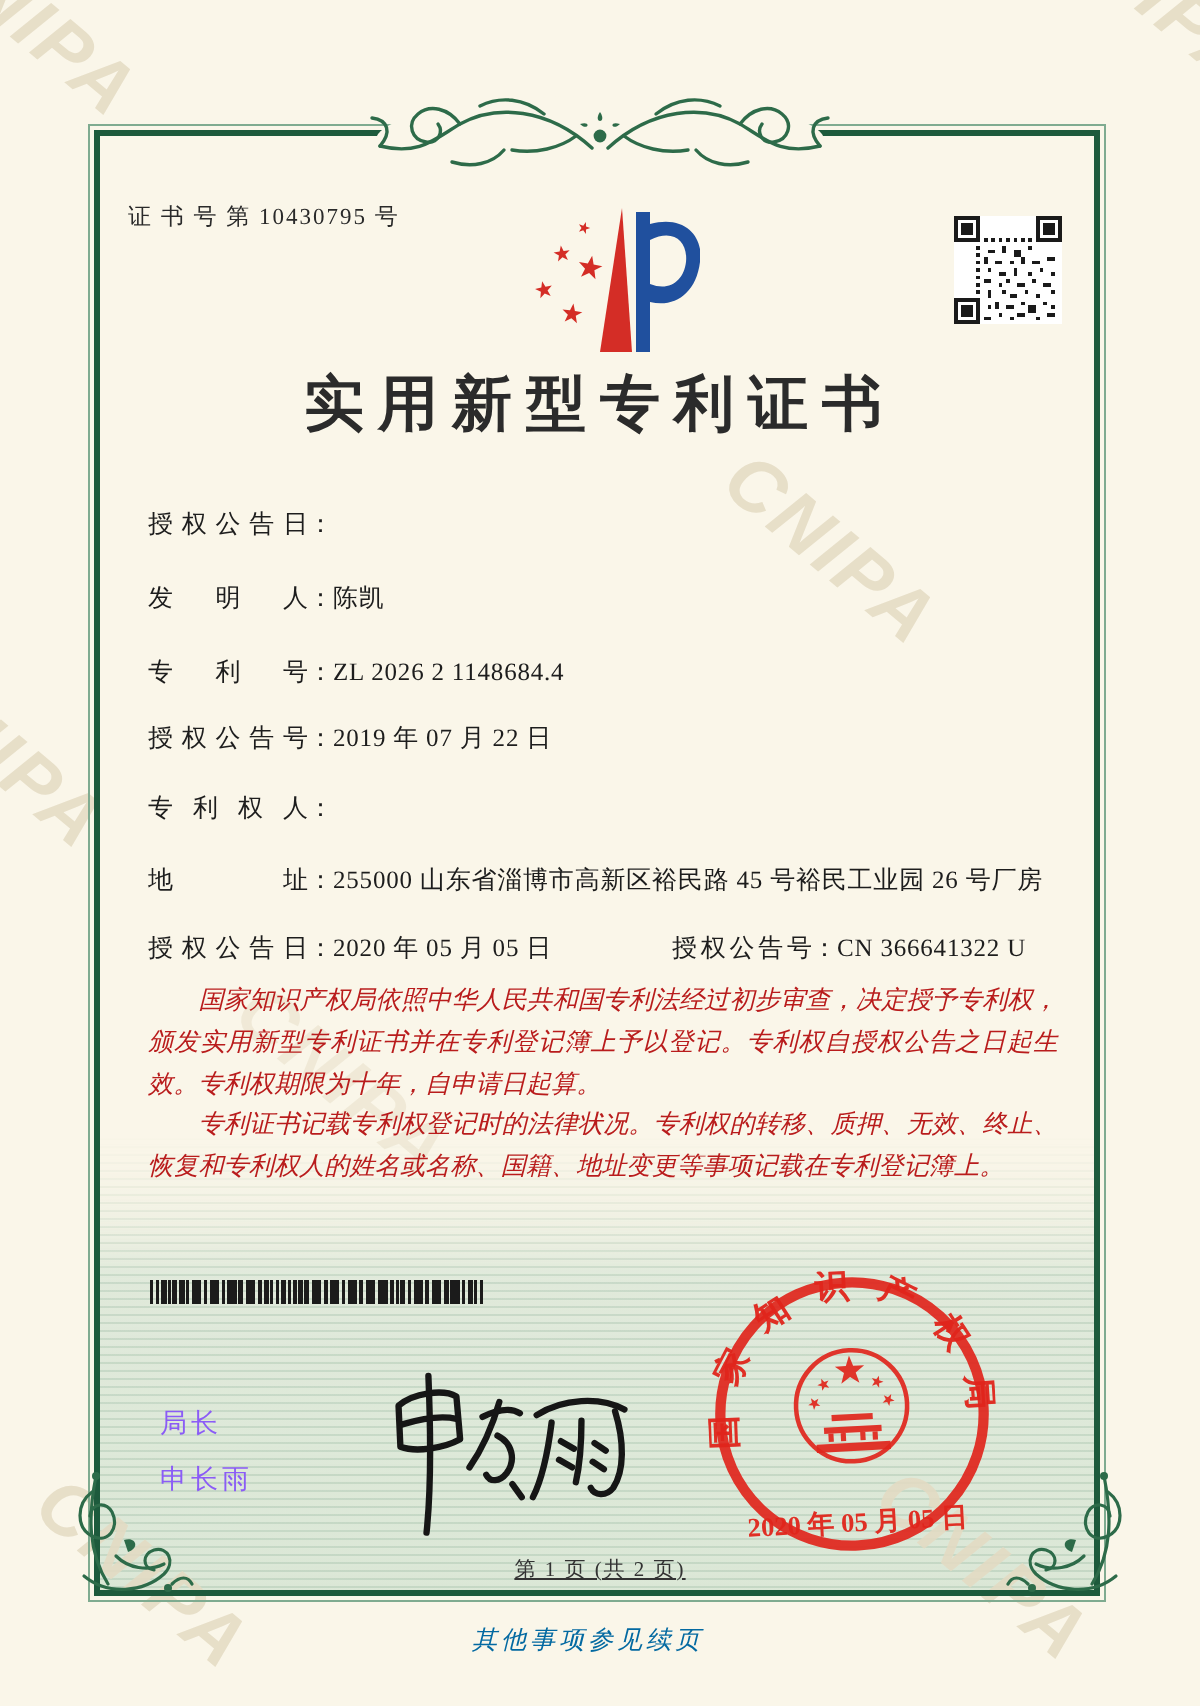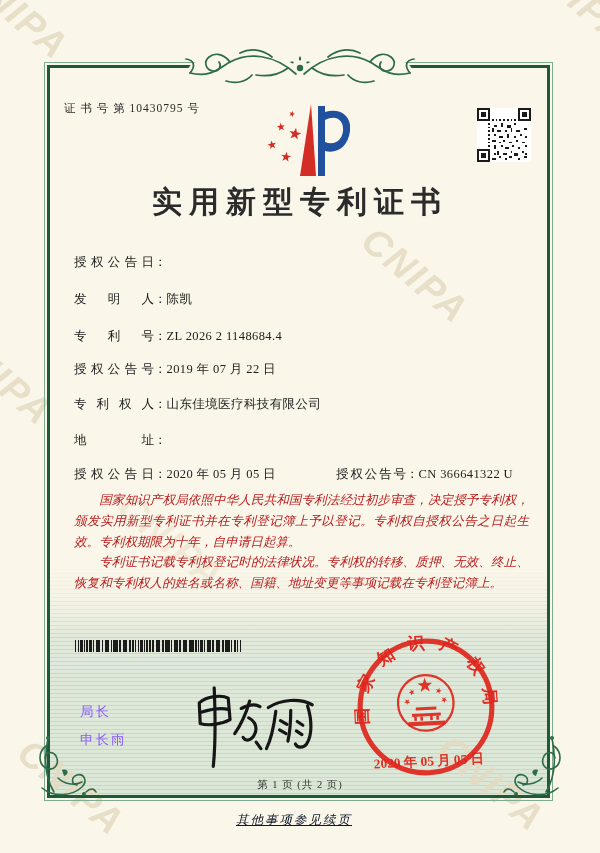--- a/index.html
+++ b/index.html
@@ -60,24 +60,24 @@
       repeating-linear-gradient(90deg,#1b1b1b 0 1px,transparent 1px 5.5px),
       repeating-linear-gradient(90deg,transparent 0 6px,#1b1b1b 6px 8.5px);
   }
   .signer{
     left:80px;top:698px;
     font-family:"Liberation Sans","DejaVu Sans",sans-serif;
     font-size:13.5px;letter-spacing:2px;color:#8b5cf6;line-height:28px;
   }
   .sig-svg{left:175px;top:680px;width:140px;height:98px;}
   .seal{left:354px;top:635px;width:144px;height:144px;transform:rotate(-3deg);}
-  .page-info{left:0;top:778px;width:600px;text-align:center;font-size:10.5px;letter-spacing:1px;color:#333;}
+  .page-info{left:0;top:778px;width:600px;text-align:center;font-size:10.5px;letter-spacing:1px;color:#333;text-decoration:underline;}
   .footer-note{
     left:0;top:812px;width:588px;text-align:center;
-    font-size:12.5px;font-style:italic;letter-spacing:2px;color:#0f172a;text-decoration:underline;
+    font-size:12.5px;font-style:italic;letter-spacing:2px;color:#0369a1;
   }
 </style>
 </head>
 <body>
 
 <div class="wm" style="left:-48px;top:-10px">CNIPA</div>
 <div class="wm" style="left:514px;top:-24px">CNIPA</div>
 <div class="wm" style="left:352px;top:254px">CNIPA</div>
 <div class="wm" style="left:-64px;top:356px">CNIPA</div>
 <div class="wm faint" style="left:108px;top:520px">CNIPA</div>
@@ -253,25 +253,25 @@
       <span class="fvalue">ZL 2026 2 1148684.4</span>
   </div>
   <div class="frow" style="top:113px">
     <span class="flabel">授权公告号</span>
       <span class="fcolon">：</span>
       <span class="fvalue">2019 年 07 月 22 日</span>
   </div>
   <div class="frow" style="top:148px">
     <span class="flabel">专利权人</span>
       <span class="fcolon">：</span>
-      <span class="fvalue">山东佳境医疗科技有限公司</span>
   </div>
   <div class="frow" style="top:184px">
     <span class="flabel">地址</span>
       <span class="fcolon">：</span>
+      <span class="fvalue">255000 山东省淄博市高新区裕民路 45 号裕民工业园 26 号厂房</span>
   </div>
   <div class="frow" style="top:218px;width:455px">
     <span class="flabel">授权公告日</span>
       <span class="fcolon">：</span>
       <span class="fvalue">2020 年 05 月 05 日</span>
     <span class="grant-right">
       <span class="flabel">授权公告号</span>
         <span class="fcolon">：</span>
         <span class="fvalue">CN 366641322 U</span>
     </span>

